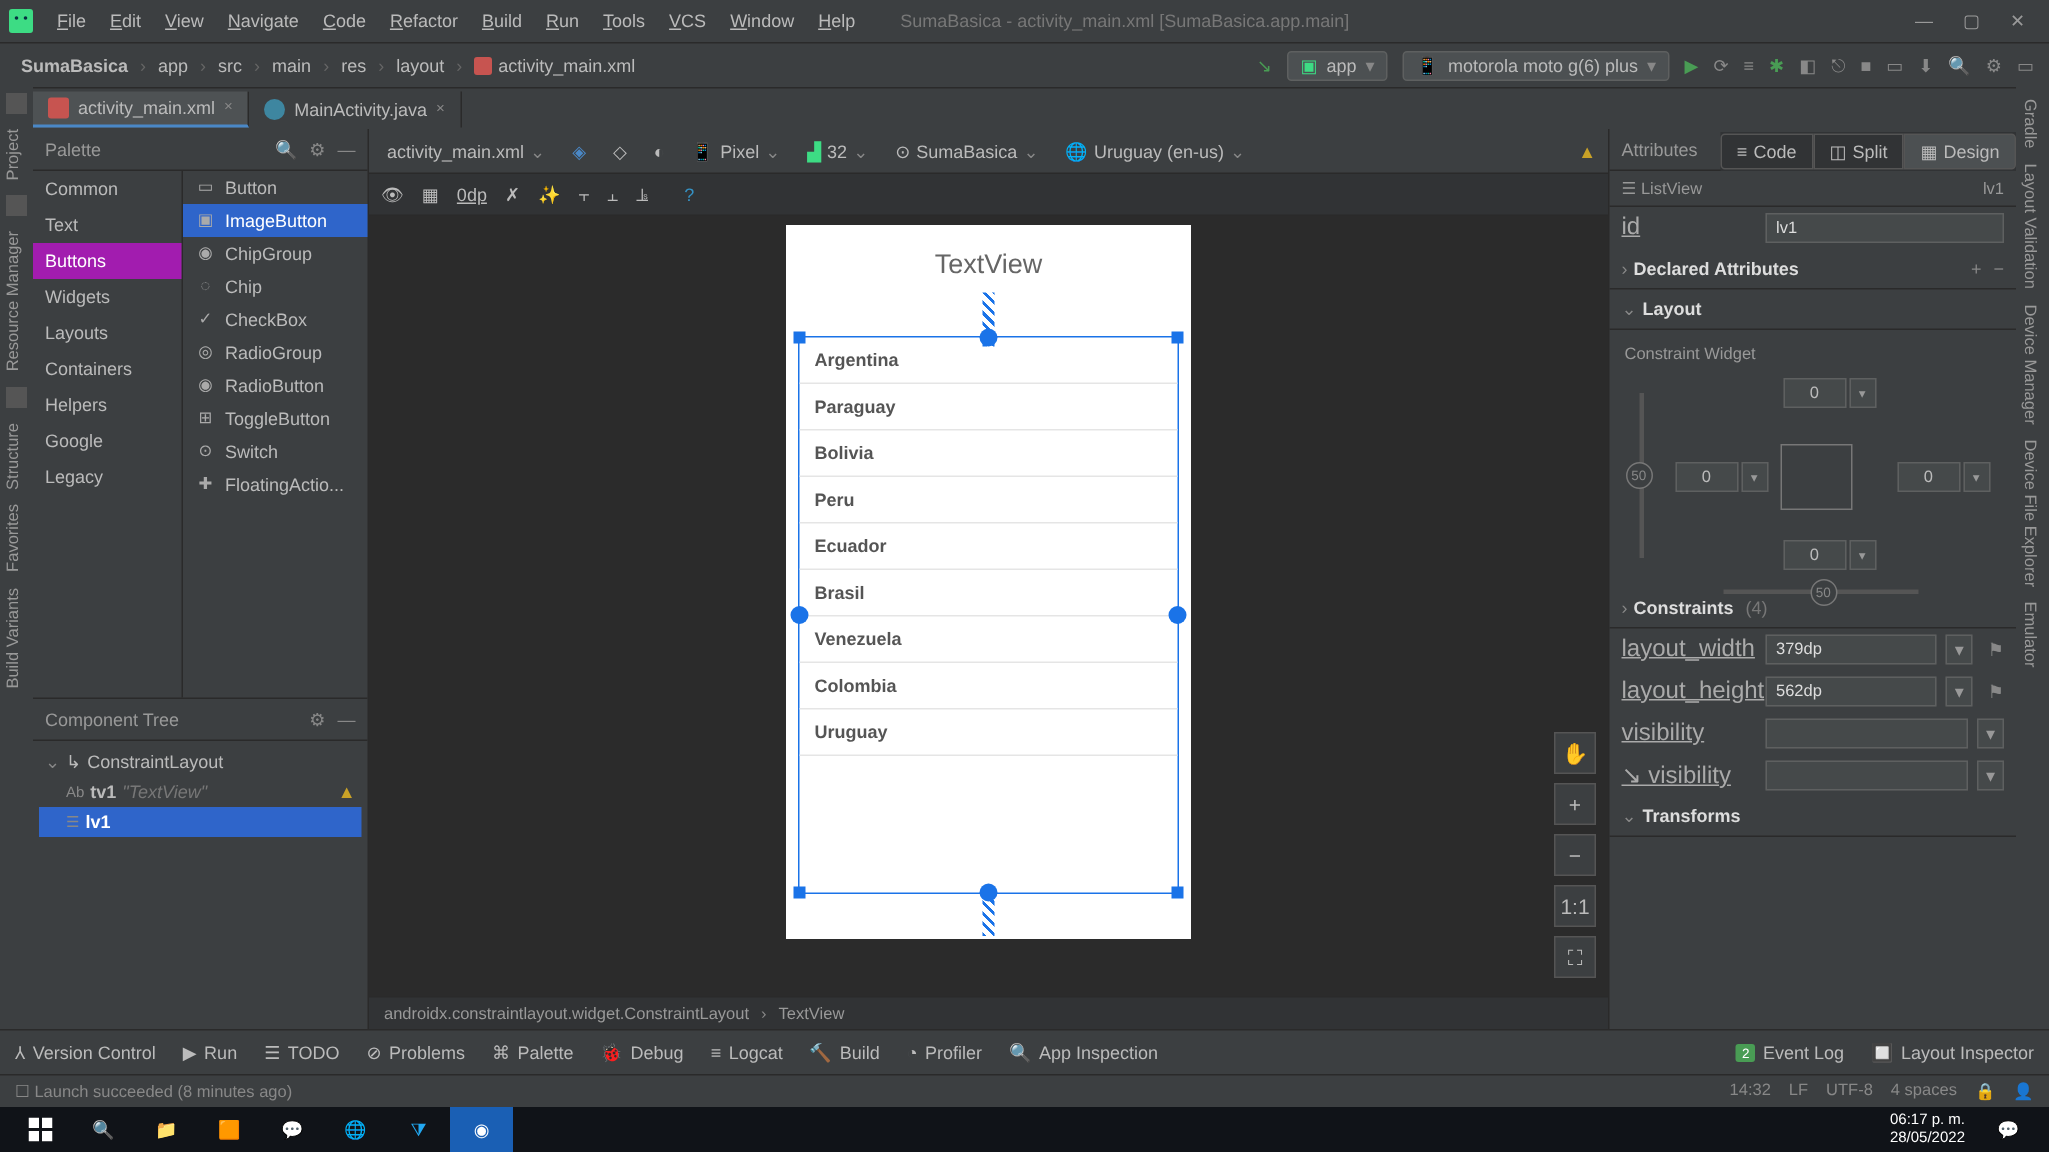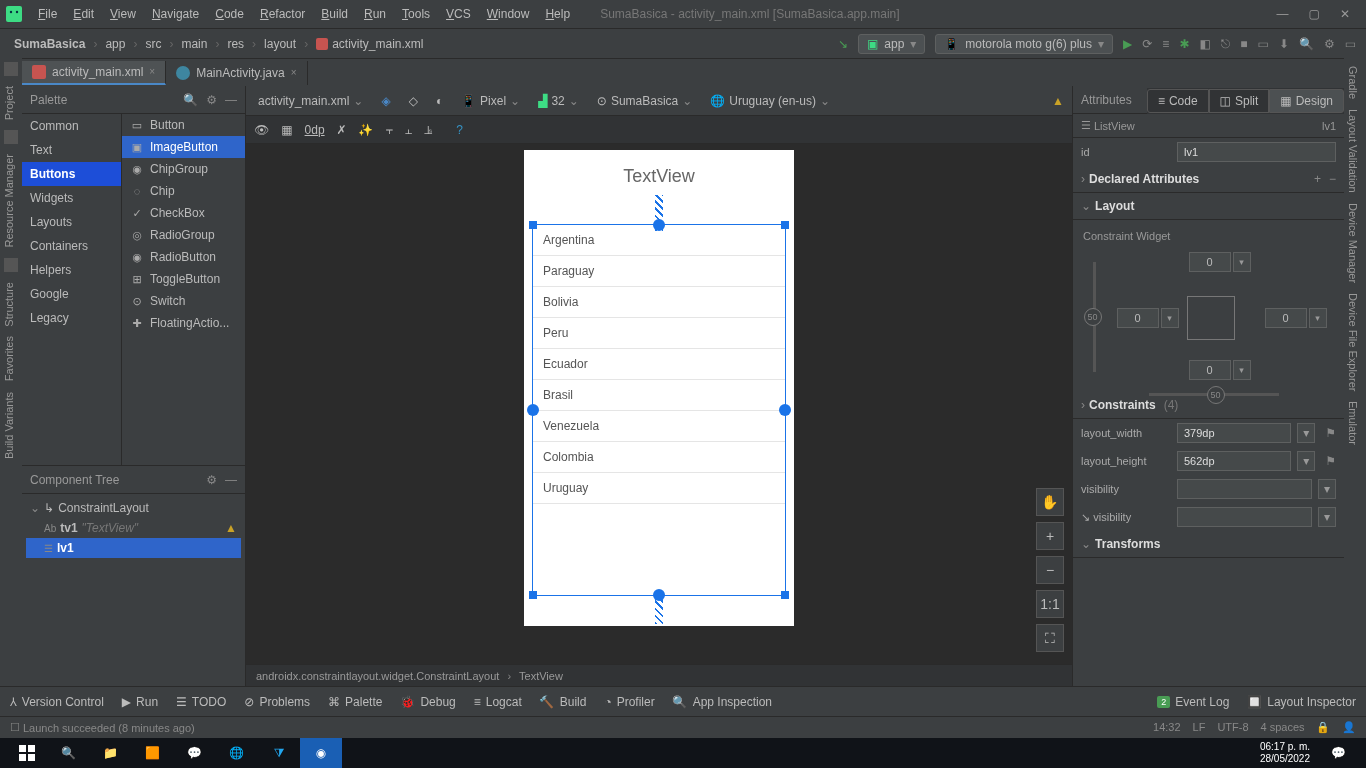--- a/index.html
+++ b/index.html
@@ -51,21 +51,21 @@
 .side-stripe .sq { width: 14px; height: 14px; background: #555; margin: 6px auto; }
 
 
 .palette { width: 224px; background: #3c3f41; border-right: 1px solid #2a2a2a; display: flex; flex-direction: column; }
 .panel-header { height: 28px; display: flex; align-items: center; padding: 0 8px; border-bottom: 1px solid #2a2a2a; }
 .panel-header .title { color: #999; }
 .panel-header .tools { margin-left: auto; display: flex; gap: 8px; color: #888; }
 .palette-body { flex: 1; display: flex; border-bottom: 1px solid #2a2a2a; }
 .palette-cats { width: 100px; border-right: 1px solid #2a2a2a; }
 .palette-cats .cat { padding: 5px 8px; cursor: default; }
-.palette-cats .cat.selected { background: #1d4ed8; color: #fff; font-weight: bold; }
+.palette-cats .cat.selected { background: #a21caf; color: #fff; }
 .palette-items { flex: 1; }
 .palette-items .pitem { padding: 4px 8px; display: flex; align-items: center; gap: 6px; }
 .palette-items .pitem.selected { background: #2f65ca; color: #fff; }
 .pitem .pico { width: 14px; height: 14px; display: inline-block; color: #aaa; text-align: center; line-height: 14px; font-size: 11px; }
 
 
 .comptree { height: 220px; }
 .comptree .tree { padding: 4px; }
 .tree-item { padding: 3px 4px; display: flex; align-items: center; gap: 4px; }
 .tree-item.lvl1 { padding-left: 18px; }
@@ -86,36 +86,36 @@
 .phone { width: 270px; height: 476px; background: #fff; position: relative; }
 .phone .tv { text-align: center; color: #666; font-size: 18px; padding: 16px 0 8px; }
 .spring { width: 8px; height: 36px; margin: 0 auto; background: repeating-linear-gradient(45deg, #1a73e8 0 2px, transparent 2px 5px); }
 .listsel { position: absolute; left: 8px; right: 8px; top: 74px; bottom: 30px; border: 1px solid #1a73e8; }
 .listsel .handle { position: absolute; width: 8px; height: 8px; background: #1a73e8; }
 .listsel .h-tl { left: -4px; top: -4px; } .listsel .h-tr { right: -4px; top: -4px; }
 .listsel .h-bl { left: -4px; bottom: -4px; } .listsel .h-br { right: -4px; bottom: -4px; }
 .listsel .anchor { position: absolute; width: 12px; height: 12px; background: #1a73e8; border-radius: 50%; }
 .listsel .a-t { left: calc(50% - 6px); top: -6px; } .listsel .a-b { left: calc(50% - 6px); bottom: -6px; }
 .listsel .a-l { left: -6px; top: calc(50% - 6px); } .listsel .a-r { right: -6px; top: calc(50% - 6px); }
-.listsel .row { padding: 8px 10px; border-bottom: 1px solid #e5e5e5; font-size: 12px; color: #555; }
+.listsel .row { padding: 8px 10px; border-bottom: 1px solid #e5e5e5; font-size: 12px; color: #555; font-weight: bold; }
 
 .phone .spring2 { position: absolute; left: calc(50% - 4px); bottom: 2px; width: 8px; height: 26px; background: repeating-linear-gradient(45deg, #1a73e8 0 2px, transparent 2px 5px); }
 
 .designer-filter { position: absolute; top: 58px; left: 50%; transform: translateX(-50%); color: #888; }
 
 
 .zoom-ctrl { position: absolute; right: 8px; bottom: 12px; display: flex; flex-direction: column; gap: 6px; }
 .zoom-ctrl .zbtn { width: 28px; height: 28px; background: #3c3f41; border: 1px solid #555; display: flex; align-items: center; justify-content: center; font-size: 14px; color: #bbb; }
 
 
 .attrs { width: 272px; background: #3c3f41; border-left: 1px solid #2a2a2a; display: flex; flex-direction: column; }
 .attrs .sub { height: 24px; display: flex; align-items: center; padding: 0 8px; border-bottom: 1px solid #2a2a2a; font-size: 11px; color: #999; }
 .attrs .sub .right { margin-left: auto; }
 .attrs .field { display: flex; align-items: center; padding: 4px 8px; gap: 6px; }
-.attrs .field label { width: 90px; color: #aaa; font-size: 11px; }
+.attrs .field label { width: 90px; color: #aaa; font-size: 16px; text-decoration: underline; }
 .attrs .field .inp { flex: 1; background: #45494a; border: 1px solid #5e6060; padding: 2px 6px; font-size: 11px; color: #ddd; height: 20px; display: flex; align-items: center; }
 .attrs .field .drop { width: 18px; height: 20px; background: #45494a; border: 1px solid #5e6060; display: flex; align-items: center; justify-content: center; color: #999; }
 .attrs .section { padding: 6px 8px; border-bottom: 1px solid #2a2a2a; display: flex; align-items: center; gap: 4px; }
 .attrs .section .chev { color: #888; }
 .attrs .section .lbl { color: #ddd; font-weight: 600; font-size: 12px; }
 .attrs .section .rtools { margin-left: auto; display: flex; gap: 8px; color: #888; }
 
 
 .cwidget { padding: 10px; }
 .cwidget .lbl { color: #999; font-size: 11px; margin-bottom: 10px; }

